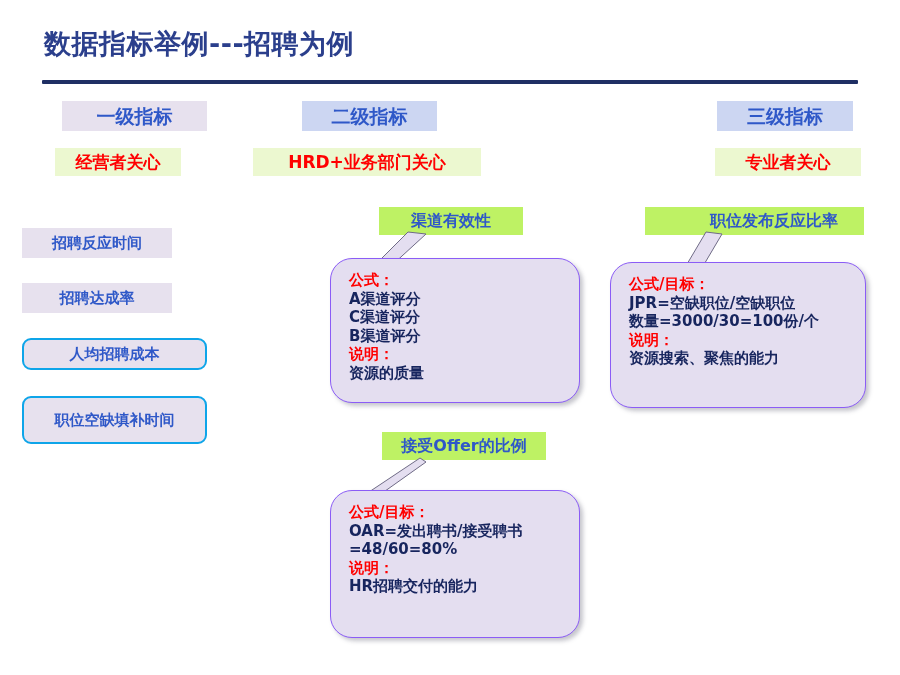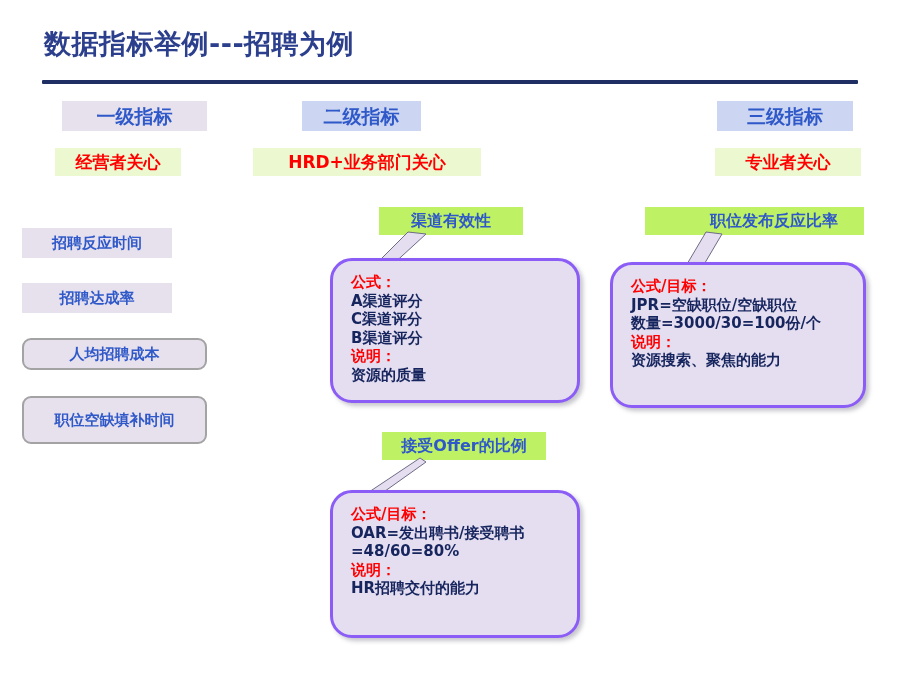--- a/index.html
+++ b/index.html
@@ -60,21 +60,21 @@
     background: #ccd6f2;
     color: #2f58c8;
   }
   .badge-yellow {
     background: #ecf8d0;
     color: #ff0000;
   }
   .badge-redbox {
     background: #e7e1ee;
     color: #2f58c8;
-    border: 2px solid #a3a3a3;
+    border: 2px solid #0ea5e9;
     border-radius: 9px;
     box-sizing: border-box;
     font-family: Liberation Mono, monospace;
   }
 
   
   .lvl-title { height: 30px; font-size: 19px; }
   .lvl-sub   { height: 28px; font-size: 17px; }
 
   
@@ -101,21 +101,21 @@
     justify-content: center;
     white-space: nowrap;
     background: #bef264;
     color: #2f58c8;
   }
 
   
   .bubble {
     position: absolute;
     background: #e4def0;
-    border: 3px solid #8b5cf6;
+    border: 1px solid #8b5cf6;
     border-radius: 22px;
     box-shadow: 3px 3px 4px rgba(90,90,110,0.35);
     box-sizing: border-box;
   }
   .bubble-body {
     position: absolute;
     left: 18px;
     top: 12px;
     right: 10px;
     line-height: 1.24;
@@ -138,21 +138,21 @@
 <body>
 
 <div class="slide">
 
   <div class="title">数据指标举例---招聘为例</div>
   <div class="title-rule"></div>
 
   <div class="badge badge-lav lvl-title" style="left:62px; top:101px; width:145px;">一级指标</div>
   <div class="badge badge-yellow lvl-sub" style="left:55px; top:148px; width:126px;">经营者关心</div>
 
-  <div class="badge badge-peri lvl-title" style="left:302px; top:101px; width:119px;">二级指标</div>
+  <div class="badge badge-peri lvl-title" style="left:302px; top:101px; width:135px;">二级指标</div>
   <div class="badge badge-peri lvl-title" style="left:717px; top:101px; width:136px;">三级指标</div>
 
   <div class="badge badge-yellow lvl-sub" style="left:253px; top:148px; width:228px;">HRD+业务部门关心</div>
   <div class="badge badge-yellow lvl-sub" style="left:715px; top:148px; width:146px;">专业者关心</div>
 
   <div class="left-item badge-lav" style="top:228px; width:150px;">
     <span>招聘反应时间</span>
   </div>
 
   <div class="left-item badge-lav" style="top:283px; width:150px;">

